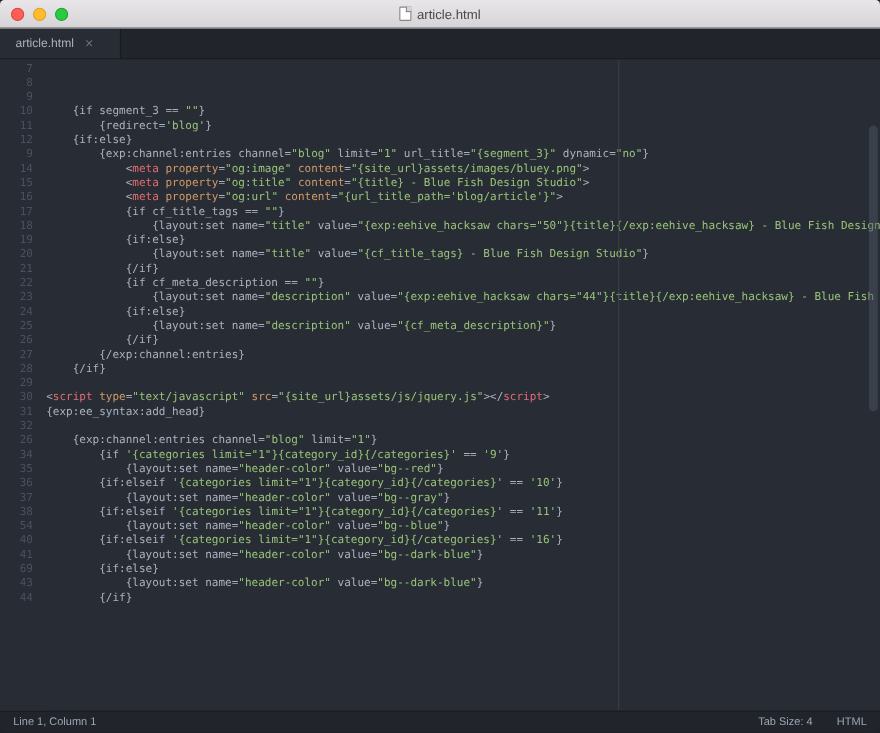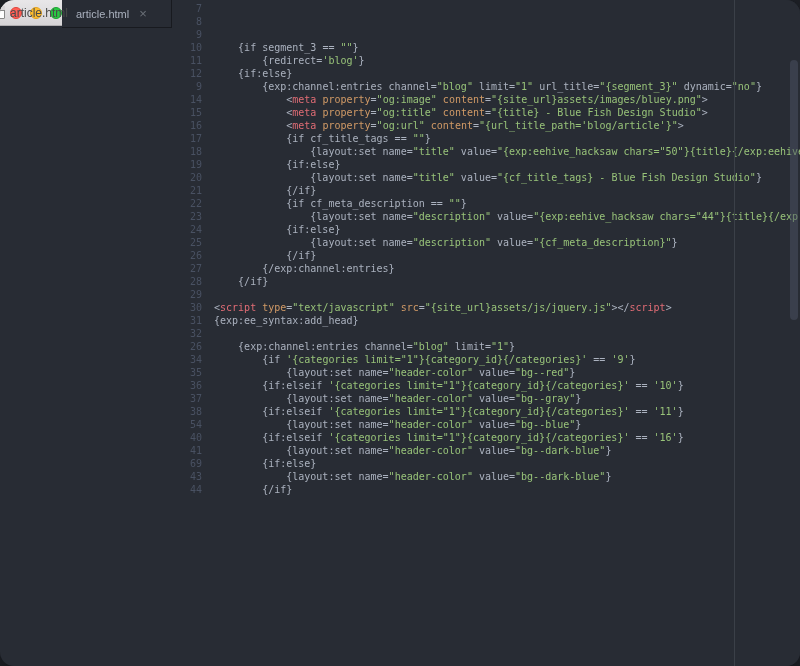--- a/index.html
+++ b/index.html
@@ -1,17 +1,17 @@
 <!DOCTYPE html>
 <html><head>
 <meta charset="utf-8">
 <style>
 *{margin:0;padding:0;box-sizing:border-box}
 body{font-family:-apple-system,BlinkMacSystemFont,sans-serif;background:#1e2127;color:#abb2bf;font-size:11px;-webkit-font-smoothing:antialiased}
-.window{width:800px;height:666px;background:#282c34;border-radius:14px;overflow:hidden;box-shadow:0 8px 30px rgba(0,0,0,0.4);display:flex;}
+.window{width:800px;height:666px;background:#282c34;border-radius:4px;overflow:hidden;box-shadow:0 8px 30px rgba(0,0,0,0.4);display:flex;flex-direction:column}
 .titlebar{height:26px;background:linear-gradient(#e8e6e8,#d6d4d6);display:flex;align-items:center;position:relative;border-bottom:1px solid #b0aeb0}
 .traffic{display:flex;gap:8px;padding-left:10px}
 .dot{width:12px;height:12px;border-radius:50%}
 .dot.r{background:#ff5f57;border:.5px solid #e14137}
 .dot.y{background:#ffbd2e;border:.5px solid #e0a020}
 .dot.g{background:#28ca42;border:.5px solid #1fa333}
 .title{position:absolute;left:50%;transform:translateX(-50%);font-size:12px;color:#4a4a4a;display:flex;align-items:center;gap:5px}
 .file-icon{width:11px;height:13px;background:#fff;border:1px solid #888;border-radius:1px;position:relative}
 .file-icon:before{content:"";position:absolute;top:-1px;right:-1px;width:4px;height:4px;background:#d6d4d6;border-left:1px solid #888;border-bottom:1px solid #888}
 .tabbar{height:28px;background:#21252b;display:flex;border-bottom:1px solid #181a1f}
@@ -93,13 +93,20 @@
         <div>69</div>
         <div>43</div>
         <div>44</div>
       </div>
     <div class="code" id="code">
       <div> </div><div>    <span class="t-plain">{if segment_3 == </span><span class="t-str">""</span><span class="t-plain">}</span></div><div>        <span class="t-plain">{redirect=</span><span class="t-str">'blog'</span><span class="t-plain">}</span></div><div>    <span class="t-plain">{if:else}</span></div><div>        <span class="t-plain">{exp:channel:entries channel=</span><span class="t-str">"blog"</span><span class="t-plain"> limit=</span><span class="t-str">"1"</span><span class="t-plain"> url_title=</span><span class="t-str">"{segment_3}"</span><span class="t-plain"> dynamic=</span><span class="t-str">"no"</span><span class="t-plain">}</span></div><div>            <span class="t-plain">&lt;</span><span class="t-tag">meta</span><span class="t-plain"> </span><span class="t-attr">property</span><span class="t-plain">=</span><span class="t-str">"og:image"</span><span class="t-plain"> </span><span class="t-attr">content</span><span class="t-plain">=</span><span class="t-str">"{site_url}assets/images/bluey.png"</span><span class="t-plain">&gt;</span></div><div>            <span class="t-plain">&lt;</span><span class="t-tag">meta</span><span class="t-plain"> </span><span class="t-attr">property</span><span class="t-plain">=</span><span class="t-str">"og:title"</span><span class="t-plain"> </span><span class="t-attr">content</span><span class="t-plain">=</span><span class="t-str">"{title} - Blue Fish Design Studio"</span><span class="t-plain">&gt;</span></div><div>            <span class="t-plain">&lt;</span><span class="t-tag">meta</span><span class="t-plain"> </span><span class="t-attr">property</span><span class="t-plain">=</span><span class="t-str">"og:url"</span><span class="t-plain"> </span><span class="t-attr">content</span><span class="t-plain">=</span><span class="t-str">"{url_title_path='blog/article'}"</span><span class="t-plain">&gt;</span></div><div>            <span class="t-plain">{if cf_title_tags == </span><span class="t-str">""</span><span class="t-plain">}</span></div><div>                <span class="t-plain">{layout:set name=</span><span class="t-str">"title"</span><span class="t-plain"> value=</span><span class="t-str">"{exp:eehive_hacksaw chars="50"}{title}{/exp:eehive_hacksaw} - Blue Fish Design Studio"</span></div><div>            <span class="t-plain">{if:else}</span></div><div>                <span class="t-plain">{layout:set name=</span><span class="t-str">"title"</span><span class="t-plain"> value=</span><span class="t-str">"{cf_title_tags} - Blue Fish Design Studio"</span><span class="t-plain">}</span></div><div>            <span class="t-plain">{/if}</span></div><div>            <span class="t-plain">{if cf_meta_description == </span><span class="t-str">""</span><span class="t-plain">}</span></div><div>                <span class="t-plain">{layout:set name=</span><span class="t-str">"description"</span><span class="t-plain"> value=</span><span class="t-str">"{exp:eehive_hacksaw chars="44"}{title}{/exp:eehive_hacksaw} - Blue Fish Design Studio"</span></div><div>            <span class="t-plain">{if:else}</span></div><div>                <span class="t-plain">{layout:set name=</span><span class="t-str">"description"</span><span class="t-plain"> value=</span><span class="t-str">"{cf_meta_description}"</span><span class="t-plain">}</span></div><div>            <span class="t-plain">{/if}</span></div><div>        <span class="t-plain">{/exp:channel:entries}</span></div><div>    <span class="t-plain">{/if}</span></div><div> </div><div><span class="t-plain">&lt;</span><span class="t-tag">script</span><span class="t-plain"> </span><span class="t-attr">type</span><span class="t-plain">=</span><span class="t-str">"text/javascript"</span><span class="t-plain"> </span><span class="t-attr">src</span><span class="t-plain">=</span><span class="t-str">"{site_url}assets/js/jquery.js"</span><span class="t-plain">&gt;&lt;/</span><span class="t-tag">script</span><span class="t-plain">&gt;</span></div><div><span class="t-plain">{exp:ee_syntax:add_head}</span></div><div> </div><div>    <span class="t-plain">{exp:channel:entries channel=</span><span class="t-str">"blog"</span><span class="t-plain"> limit=</span><span class="t-str">"1"</span><span class="t-plain">}</span></div><div>        <span class="t-plain">{if </span><span class="t-str">'{categories limit="1"}{category_id}{/categories}'</span><span class="t-plain"> == </span><span class="t-str">'9'</span><span class="t-plain">}</span></div><div>            <span class="t-plain">{layout:set name=</span><span class="t-str">"header-color"</span><span class="t-plain"> value=</span><span class="t-str">"bg--red"</span><span class="t-plain">}</span></div><div>        <span class="t-plain">{if:elseif </span><span class="t-str">'{categories limit="1"}{category_id}{/categories}'</span><span class="t-plain"> == </span><span class="t-str">'10'</span><span class="t-plain">}</span></div><div>            <span class="t-plain">{layout:set name=</span><span class="t-str">"header-color"</span><span class="t-plain"> value=</span><span class="t-str">"bg--gray"</span><span class="t-plain">}</span></div><div>        <span class="t-plain">{if:elseif </span><span class="t-str">'{categories limit="1"}{category_id}{/categories}'</span><span class="t-plain"> == </span><span class="t-str">'11'</span><span class="t-plain">}</span></div><div>            <span class="t-plain">{layout:set name=</span><span class="t-str">"header-color"</span><span class="t-plain"> value=</span><span class="t-str">"bg--blue"</span><span class="t-plain">}</span></div><div>        <span class="t-plain">{if:elseif </span><span class="t-str">'{categories limit="1"}{category_id}{/categories}'</span><span class="t-plain"> == </span><span class="t-str">'16'</span><span class="t-plain">}</span></div><div>            <span class="t-plain">{layout:set name=</span><span class="t-str">"header-color"</span><span class="t-plain"> value=</span><span class="t-str">"bg--dark-blue"</span><span class="t-plain">}</span></div><div>        <span class="t-plain">{if:else}</span></div><div>            <span class="t-plain">{layout:set name=</span><span class="t-str">"header-color"</span><span class="t-plain"> value=</span><span class="t-str">"bg--dark-blue"</span><span class="t-plain">}</span></div><div>        <span class="t-plain">{/if}</span></div><div> </div><div class="ruler"></div>
     </div>
     <div class="scrollbar"></div>
   </div>
 
+  <div class="statusbar">
+    <span>Line 1, Column 1</span>
+    <div class="right">
+      <span>Tab Size: 4</span>
+      <span>HTML</span>
+    </div>
+  </div>
 </div>
 
 </body></html>

